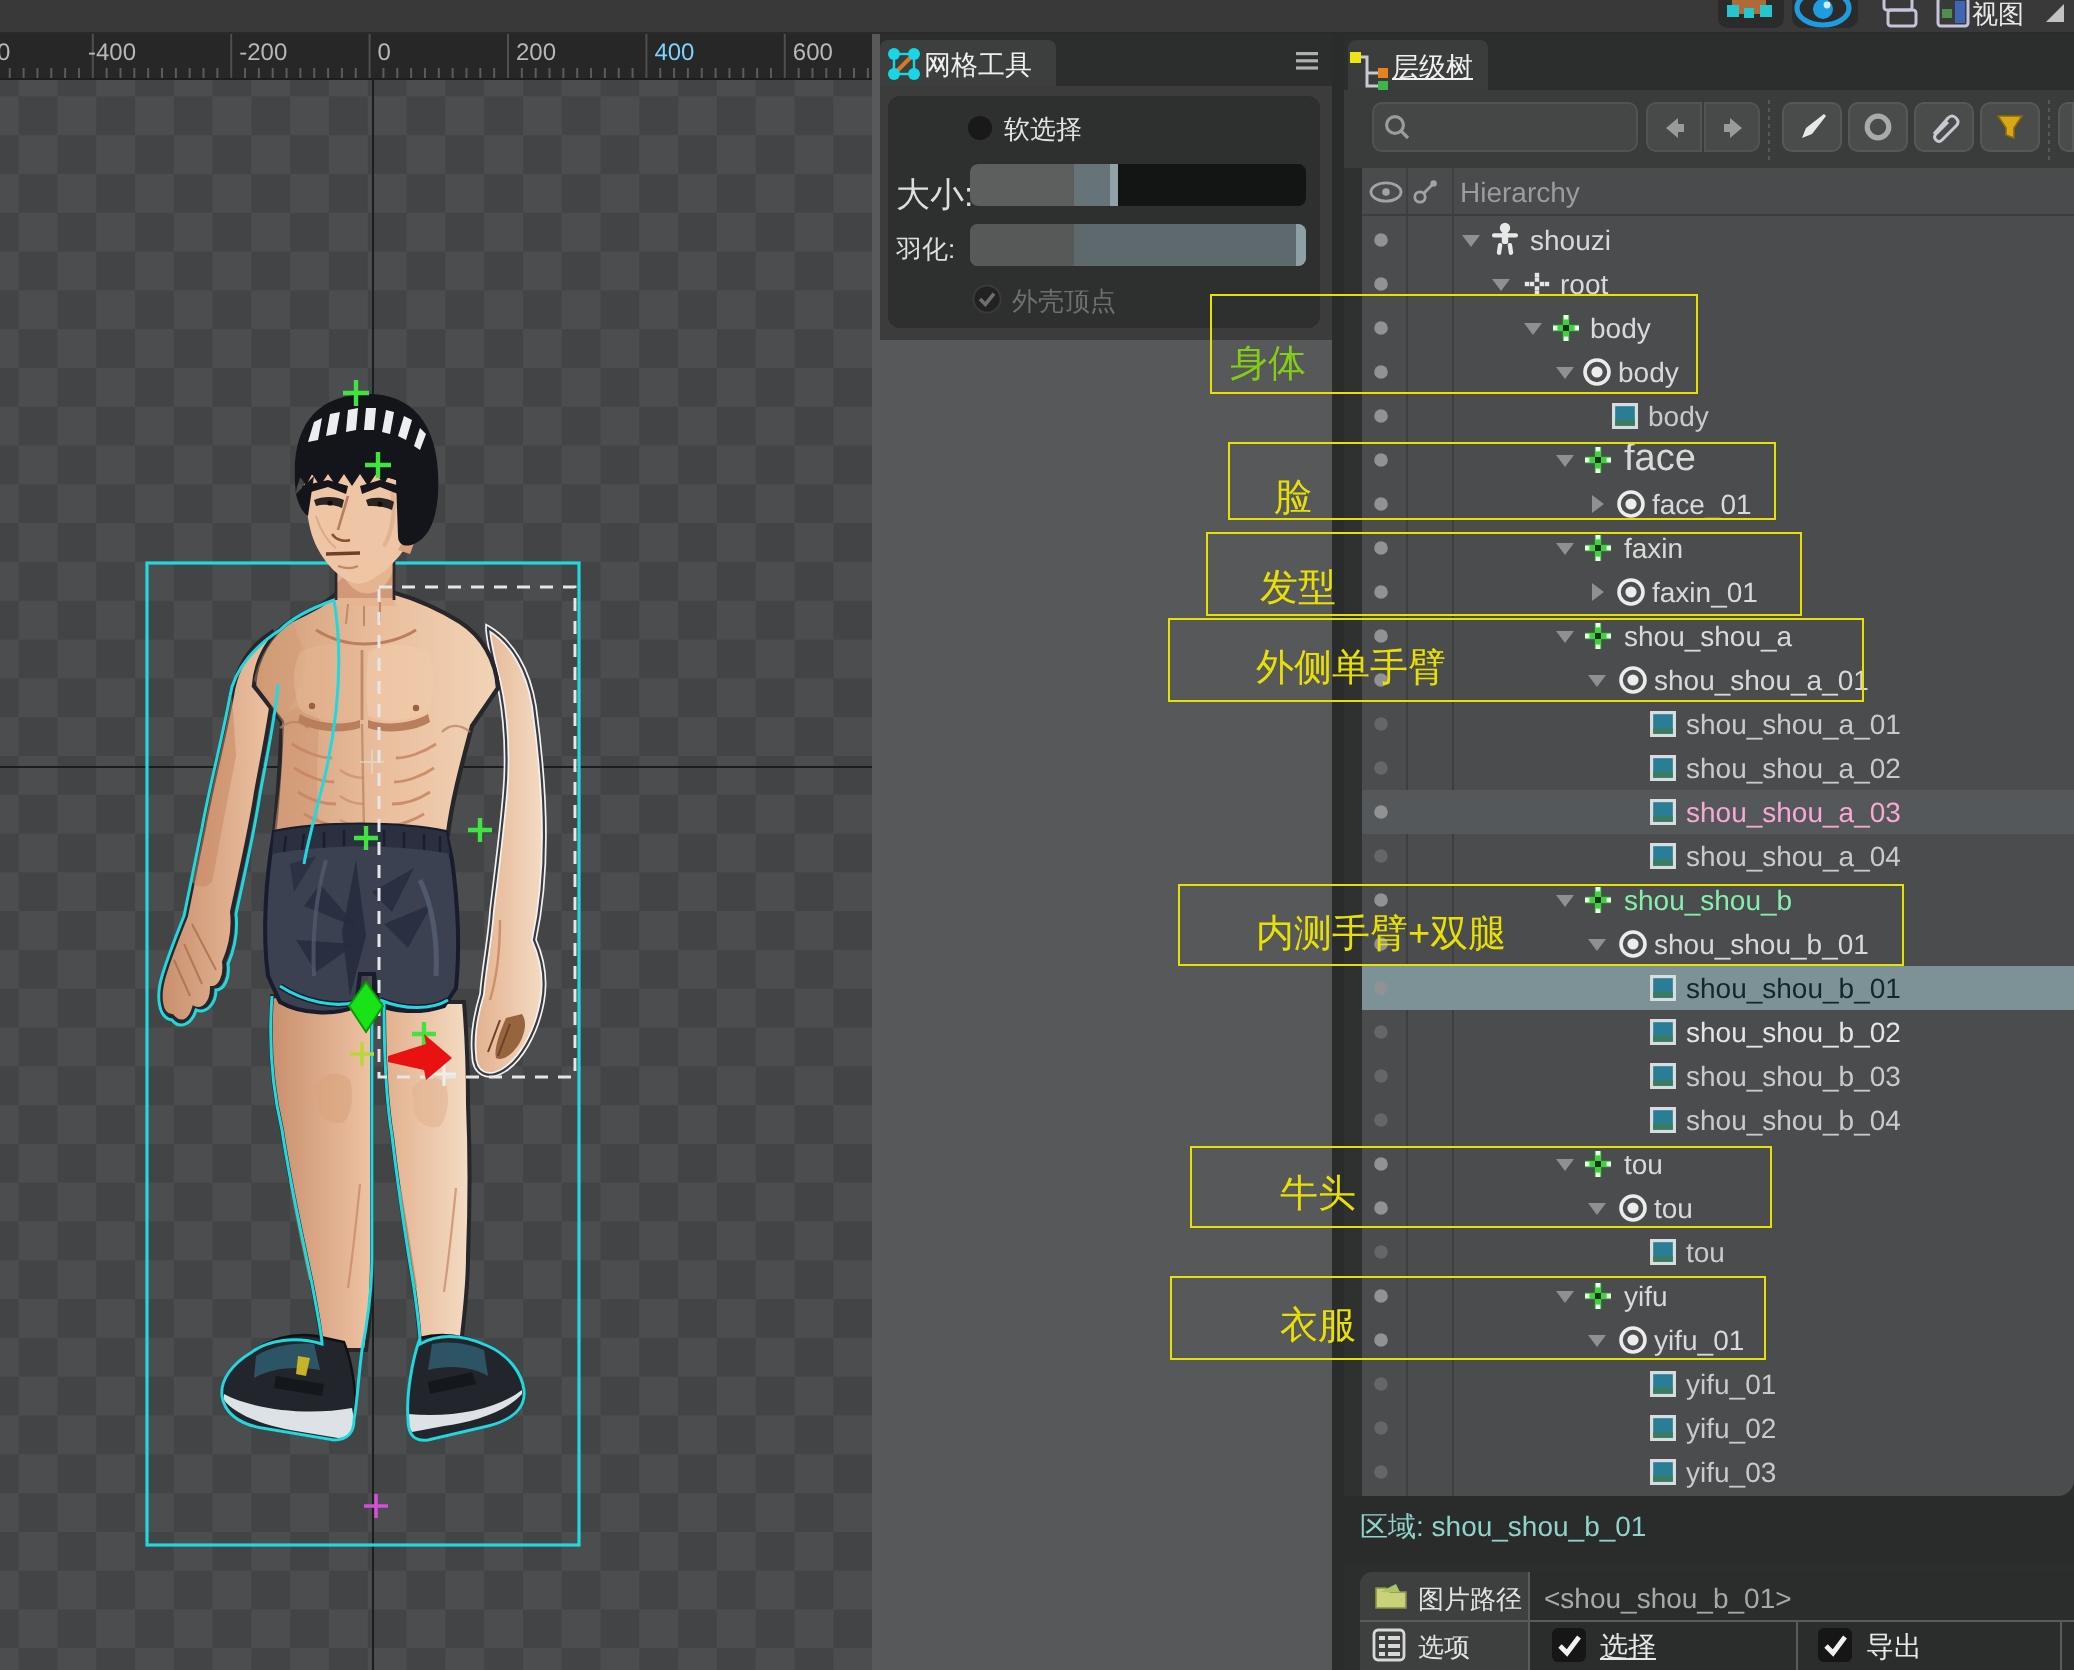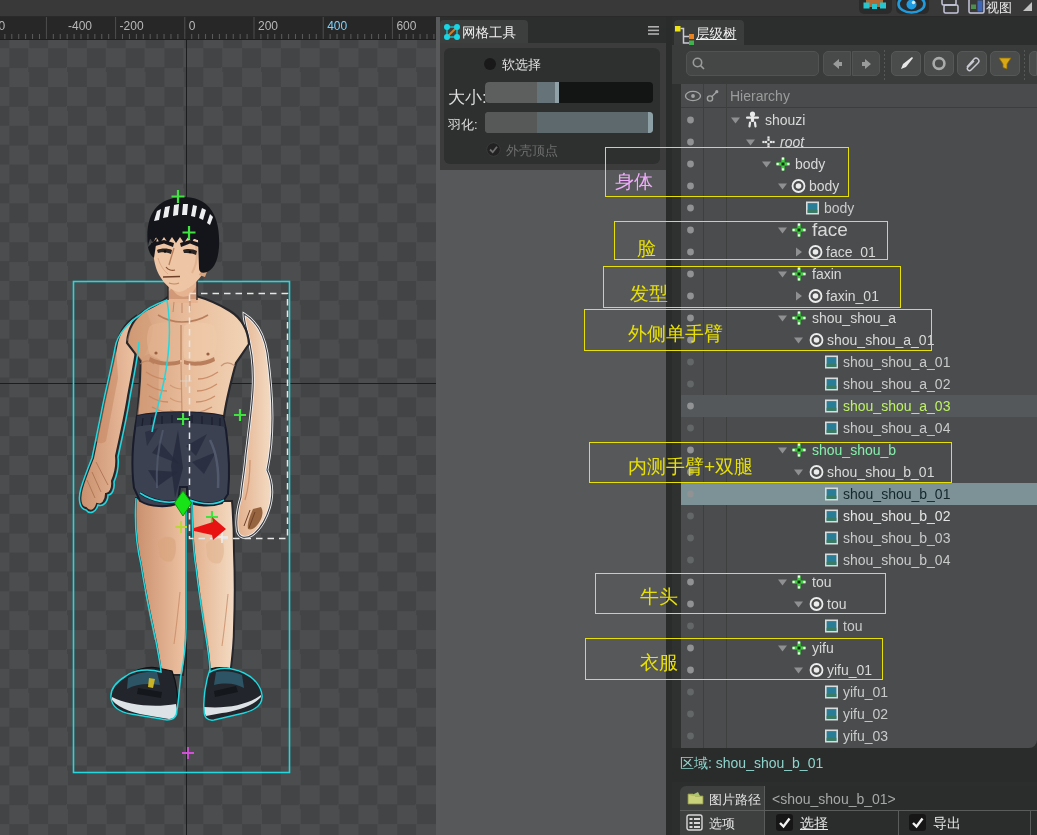--- a/index.html
+++ b/index.html
@@ -275,21 +275,21 @@
 <line x1="406.23999999999995" y1="17" x2="406.23999999999995" y2="23" stroke="#5c5c5c" stroke-width="1"></line>
 <line x1="413.15999999999997" y1="17" x2="413.15999999999997" y2="23" stroke="#5c5c5c" stroke-width="1"></line>
 <line x1="420.08" y1="17" x2="420.08" y2="23" stroke="#5c5c5c" stroke-width="1"></line>
 <line x1="427.0" y1="17" x2="427.0" y2="23" stroke="#5c5c5c" stroke-width="1"></line>
 <line x1="433.91999999999996" y1="17" x2="433.91999999999996" y2="23" stroke="#5c5c5c" stroke-width="1"></line>
 <line x1="440.84" y1="17" x2="440.84" y2="23" stroke="#5c5c5c" stroke-width="1"></line>
 <line x1="447.76" y1="17" x2="447.76" y2="23" stroke="#5c5c5c" stroke-width="1"></line>
 <line x1="454.67999999999995" y1="17" x2="454.67999999999995" y2="23" stroke="#5c5c5c" stroke-width="1"></line>
         </svg>
     <div style="position:absolute;left:-18.800000000000004px;top:2px;font-size:12px;color:#b8b8b8;">-600</div>
-<div style="position:absolute;left:68px;top:2px;font-size:12px;color:#b8b8b8;">-400</div>
+<div style="position:absolute;left:44px;top:2px;font-size:12px;color:#b8b8b8;">-400</div>
 <div style="position:absolute;left:119.6px;top:2px;font-size:12px;color:#b8b8b8;">-200</div>
 <div style="position:absolute;left:188.8px;top:2px;font-size:12px;color:#b8b8b8;">0</div>
 <div style="position:absolute;left:258.0px;top:2px;font-size:12px;color:#b8b8b8;">200</div>
 <div style="position:absolute;left:327.2px;top:2px;font-size:12px;color:#7dd3fc;">400</div>
 <div style="position:absolute;left:396.4px;top:2px;font-size:12px;color:#b8b8b8;">600</div>
   </div>
 </div>
 
 <div class="abs" style="left:436px;top:17px;width:4px;height:818px;background:#58595a;"></div>
 
@@ -396,21 +396,21 @@
   </svg>
   <div class="abs" style="left:58px;top:71px;font-size:14px;color:#9b9c9c;">Hierarchy</div>
 </div>
 
 <div class="abs" style="left:703px;top:84px;width:1px;height:664px;background:#3e3f3f;"></div>
 <div class="abs" style="left:726px;top:84px;width:1px;height:664px;background:#3e3f3f;"></div>
 
 <div style="position:absolute;left:681px;top:109px;width:356px;height:22px;"></div>
 <div style="position:absolute;left:765px;top:111px;height:18px;line-height:18px;font-size:14px;color:#d9d9d9;white-space:nowrap;">shouzi</div>
 <div style="position:absolute;left:681px;top:131px;width:356px;height:22px;"></div>
-<div style="position:absolute;left:780px;top:133px;height:18px;line-height:18px;font-size:14px;color:#d9d9d9;white-space:nowrap;font-style:italic;">root</div>
+<div style="position:absolute;left:780px;top:133px;height:18px;line-height:18px;font-size:14px;color:#d9d9d9;white-space:nowrap;">root</div>
 <div style="position:absolute;left:681px;top:153px;width:356px;height:22px;"></div>
 <div style="position:absolute;left:795px;top:155px;height:18px;line-height:18px;font-size:14px;color:#d9d9d9;white-space:nowrap;">body</div>
 <div style="position:absolute;left:681px;top:175px;width:356px;height:22px;"></div>
 <div style="position:absolute;left:809px;top:177px;height:18px;line-height:18px;font-size:14px;color:#d9d9d9;white-space:nowrap;">body</div>
 <div style="position:absolute;left:681px;top:197px;width:356px;height:22px;"></div>
 <div style="position:absolute;left:824px;top:199px;height:18px;line-height:18px;font-size:14px;color:#c9cbcb;white-space:nowrap;">body</div>
 <div style="position:absolute;left:681px;top:219px;width:356px;height:22px;"></div>
 <div style="position:absolute;left:812px;top:221px;height:18px;line-height:18px;font-size:19px;color:#d9d9d9;white-space:nowrap;">face</div>
 <div style="position:absolute;left:681px;top:241px;width:356px;height:22px;"></div>
 <div style="position:absolute;left:826px;top:243px;height:18px;line-height:18px;font-size:14px;color:#d9d9d9;white-space:nowrap;">face_01</div>
@@ -420,21 +420,21 @@
 <div style="position:absolute;left:826px;top:287px;height:18px;line-height:18px;font-size:14px;color:#d9d9d9;white-space:nowrap;">faxin_01</div>
 <div style="position:absolute;left:681px;top:307px;width:356px;height:22px;"></div>
 <div style="position:absolute;left:812px;top:309px;height:18px;line-height:18px;font-size:14px;color:#d9d9d9;white-space:nowrap;">shou_shou_a</div>
 <div style="position:absolute;left:681px;top:329px;width:356px;height:22px;"></div>
 <div style="position:absolute;left:827px;top:331px;height:18px;line-height:18px;font-size:14px;color:#d9d9d9;white-space:nowrap;">shou_shou_a_01</div>
 <div style="position:absolute;left:681px;top:351px;width:356px;height:22px;"></div>
 <div style="position:absolute;left:843px;top:353px;height:18px;line-height:18px;font-size:14px;color:#c9cbcb;white-space:nowrap;">shou_shou_a_01</div>
 <div style="position:absolute;left:681px;top:373px;width:356px;height:22px;"></div>
 <div style="position:absolute;left:843px;top:375px;height:18px;line-height:18px;font-size:14px;color:#c9cbcb;white-space:nowrap;">shou_shou_a_02</div>
 <div style="position:absolute;left:681px;top:395px;width:356px;height:22px;background:#54585b;"></div>
-<div style="position:absolute;left:843px;top:397px;height:18px;line-height:18px;font-size:14px;color:#bef264;white-space:nowrap;">shou_shou_a_03</div>
+<div style="position:absolute;left:843px;top:397px;height:18px;line-height:18px;font-size:14px;color:#f9a8d4;white-space:nowrap;">shou_shou_a_03</div>
 <div style="position:absolute;left:681px;top:417px;width:356px;height:22px;"></div>
 <div style="position:absolute;left:843px;top:419px;height:18px;line-height:18px;font-size:14px;color:#c9cbcb;white-space:nowrap;">shou_shou_a_04</div>
 <div style="position:absolute;left:681px;top:439px;width:356px;height:22px;"></div>
 <div style="position:absolute;left:812px;top:441px;height:18px;line-height:18px;font-size:14px;color:#86efac;white-space:nowrap;">shou_shou_b</div>
 <div style="position:absolute;left:681px;top:461px;width:356px;height:22px;"></div>
 <div style="position:absolute;left:827px;top:463px;height:18px;line-height:18px;font-size:14px;color:#d9d9d9;white-space:nowrap;">shou_shou_b_01</div>
 <div style="position:absolute;left:681px;top:483px;width:356px;height:22px;background:#7d9297;"></div>
 <div style="position:absolute;left:843px;top:485px;height:18px;line-height:18px;font-size:14px;color:#13272b;white-space:nowrap;">shou_shou_b_01</div>
 <div style="position:absolute;left:681px;top:505px;width:356px;height:22px;"></div>
 <div style="position:absolute;left:843px;top:507px;height:18px;line-height:18px;font-size:14px;color:#e5e5e5;white-space:nowrap;">shou_shou_b_02</div>
@@ -709,21 +709,21 @@
   <path d="M5 10 L8.5 13.5 L14.5 5.5" fill="none" stroke="#f2f2f2" stroke-width="2.4"></path>
 </svg>
 <div class="abs" style="left:800px;top:815px;font-size:14px;color:#e8e8e8;text-decoration:underline;">选择</div>
 <svg class="abs" style="left:908px;top:813px;" width="20" height="20">
   <rect x="1" y="1" width="17" height="17" rx="3" fill="#161616"></rect>
   <path d="M5 10 L8.5 13.5 L14.5 5.5" fill="none" stroke="#f2f2f2" stroke-width="2.4"></path>
 </svg>
 <div class="abs" style="left:933px;top:815px;font-size:14px;color:#e8e8e8;">导出</div>
 
 <div style="position:absolute;left:605px;top:147px;width:244px;height:50px;border:1.6px solid #e8e005;z-index:50;"></div>
-<div style="position:absolute;left:615px;top:169px;font-size:19px;color:#f0abfc;z-index:51;white-space:nowrap;">身体</div>
+<div style="position:absolute;left:615px;top:169px;font-size:19px;color:#84cc16;z-index:51;white-space:nowrap;">身体</div>
 <div style="position:absolute;left:614px;top:221px;width:274px;height:39px;border:1.6px solid #e8e005;z-index:50;"></div>
 <div style="position:absolute;left:637px;top:236px;font-size:19px;color:#e8e005;z-index:51;white-space:nowrap;">脸</div>
 <div style="position:absolute;left:603px;top:266px;width:298px;height:42px;border:1.6px solid #e8e005;z-index:50;"></div>
 <div style="position:absolute;left:630px;top:281px;font-size:19px;color:#e8e005;z-index:51;white-space:nowrap;">发型</div>
 <div style="position:absolute;left:584px;top:309px;width:348px;height:42px;border:1.6px solid #e8e005;z-index:50;"></div>
 <div style="position:absolute;left:628px;top:321px;font-size:19px;color:#e8e005;z-index:51;white-space:nowrap;">外侧单手臂</div>
 <div style="position:absolute;left:589px;top:442px;width:363px;height:41px;border:1.6px solid #e8e005;z-index:50;"></div>
 <div style="position:absolute;left:628px;top:454px;font-size:19px;color:#e8e005;z-index:51;white-space:nowrap;">内测手臂+双腿</div>
 <div style="position:absolute;left:595px;top:573px;width:291px;height:41px;border:1.6px solid #e8e005;z-index:50;"></div>
 <div style="position:absolute;left:640px;top:584px;font-size:19px;color:#e8e005;z-index:51;white-space:nowrap;">牛头</div>

